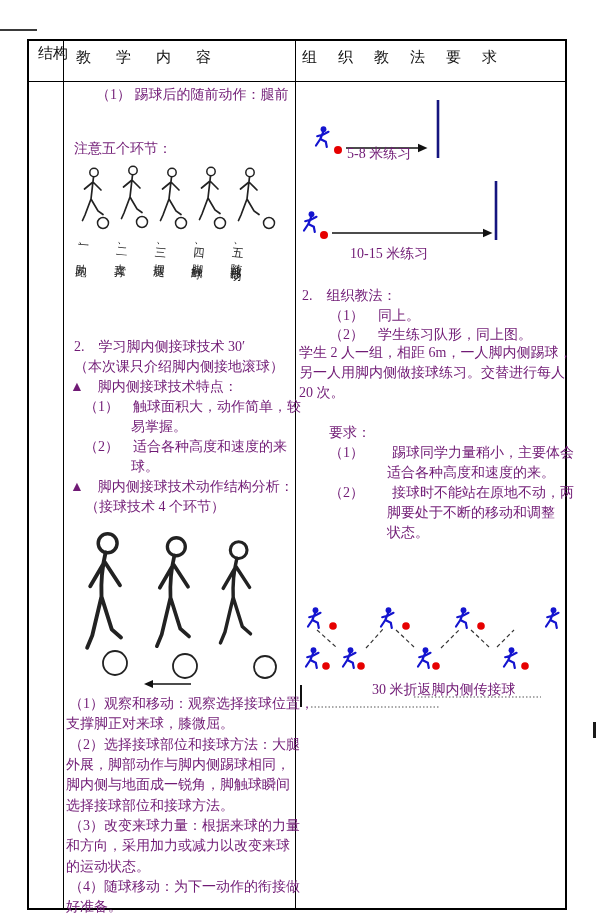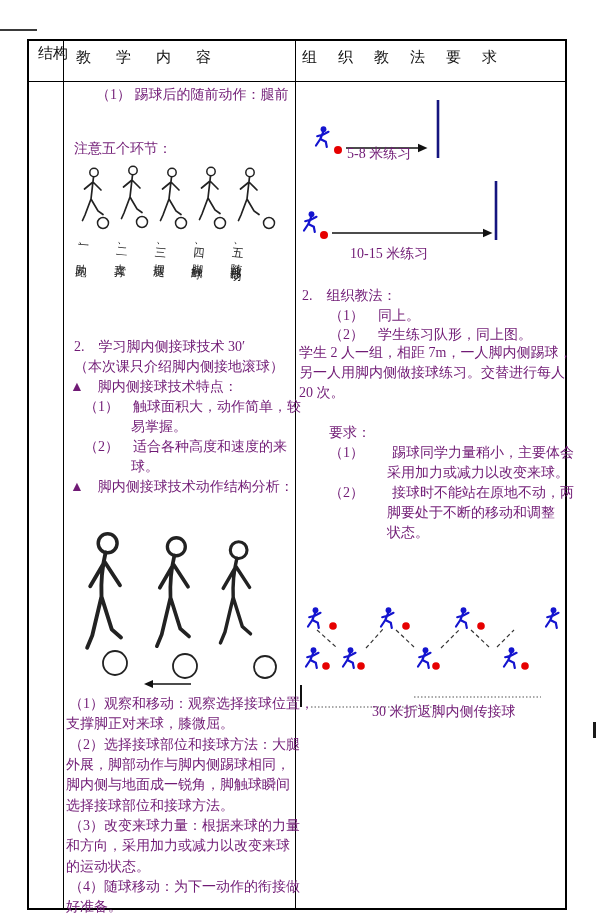--- a/index.html
+++ b/index.html
@@ -80,20 +80,21 @@
   <div class="vlabel" style="left:201px;top:198px;">五、随前移动</div>
 
   <div class="ln" style="left:45px;top:297px;">2.    学习脚内侧接球技术 30′</div>
   <div class="ln" style="left:45px;top:317px;">（本次课只介绍脚内侧接地滚球）</div>
   <div class="ln" style="left:41px;top:337px;">▲　脚内侧接球技术特点：</div>
   <div class="ln" style="left:55px;top:357px;">（1）　触球面积大，动作简单，较</div>
   <div class="ln" style="left:102px;top:377px;">易掌握。</div>
   <div class="ln" style="left:55px;top:397px;">（2）　适合各种高度和速度的来</div>
   <div class="ln" style="left:102px;top:417px;">球。</div>
   <div class="ln" style="left:41px;top:437px;">▲　脚内侧接球技术动作结构分析：</div>
+  <div class="ln" style="left:56px;top:457px;">（接球技术 4 个环节）</div>
 
   <svg style="left:40px;top:486px;" width="216" height="165">
     <use href="#recvfig" transform="translate(12,6) scale(2.05)"></use>
     <use href="#recvfig" transform="translate(82,10) scale(1.95)"></use>
     <use href="#recvfig" transform="translate(146,14) scale(1.82)"></use>
     <circle cx="46" cy="136" r="12" fill="#fff" stroke="#222" stroke-width="1.8"></circle>
     <circle cx="116" cy="139" r="12" fill="#fff" stroke="#222" stroke-width="1.8"></circle>
     <circle cx="196" cy="140" r="11" fill="#fff" stroke="#222" stroke-width="1.8"></circle>
     <g>
       <line x1="122" y1="157" x2="84" y2="157" stroke="#111" stroke-width="1.4"></line>
@@ -129,27 +130,27 @@
       <polygon points="188,142.8 197.5,147 188,151.2" fill="#111"></polygon>
     </g>
     <line x1="201" y1="95" x2="201" y2="154" stroke="#15157f" stroke-width="2.6"></line>
   </svg>
   <div class="ln" style="left:318px;top:104px;">5-8 米练习</div>
   <div class="ln" style="left:321px;top:204px;">10-15 米练习</div>
 
   <div class="ln" style="left:273px;top:246px;">2.    组织教法：</div>
   <div class="ln" style="left:300px;top:266px;">（1）　同上。</div>
   <div class="ln" style="left:300px;top:285px;">（2）　学生练习队形，同上图。</div>
-  <div class="ln" style="left:270px;top:303px;">学生 2 人一组，相距 7m，一人脚内侧踢球，</div>
+  <div class="ln" style="left:270px;top:303px;">学生 2 人一组，相距 6m，一人脚内侧踢球，</div>
   <div class="ln" style="left:270px;top:323px;">另一人用脚内侧做接球练习。交替进行每人</div>
   <div class="ln" style="left:270px;top:343px;">20 次。</div>
 
   <div class="ln" style="left:300px;top:383px;">要求：</div>
   <div class="ln" style="left:300px;top:403px;">（1）　　踢球同学力量稍小，主要体会</div>
-  <div class="ln" style="left:358px;top:423px;">采用加力或减力以改变来球。</div>
+  <div class="ln" style="left:358px;top:423px;">适合各种高度和速度的来。</div>
   <div class="ln" style="left:300px;top:443px;">（2）　　接球时不能站在原地不动，两</div>
   <div class="ln" style="left:358px;top:463px;">脚要处于不断的移动和调整</div>
   <div class="ln" style="left:358px;top:483px;">状态。</div>
 
   <svg style="left:266px;top:559px;" width="270" height="112">
     <use href="#runner" transform="translate(11,7)"></use>
     <use href="#runner" transform="translate(84,7)"></use>
     <use href="#runner" transform="translate(159,7)"></use>
     <use href="#runner" transform="translate(249,7)"></use>
     <circle cx="38" cy="26" r="3.8" fill="#e60000"></circle>
@@ -168,14 +169,14 @@
       <line x1="71" y1="48" x2="89" y2="28"></line>
       <line x1="101" y1="30" x2="119" y2="47"></line>
       <line x1="146" y1="48" x2="164" y2="30"></line>
       <line x1="176" y1="30" x2="194" y2="47"></line>
       <line x1="202" y1="47" x2="219" y2="30"></line>
     </g>
     <line x1="6" y1="85" x2="6" y2="107" stroke="#111" stroke-width="2"></line>
     <line x1="119" y1="97" x2="246" y2="97" stroke="#555" stroke-width="1.2" stroke-dasharray="1.5 2"></line>
     <line x1="16" y1="107" x2="144" y2="107" stroke="#555" stroke-width="1.2" stroke-dasharray="1.5 2"></line>
   </svg>
-  <div class="ln" style="left:343px;top:662px;">30 米折返脚内侧传接球</div>
+  <div class="ln" style="left:343px;top:640px;">30 米折返脚内侧传接球</div>
 </div>
 
 </body></html>

